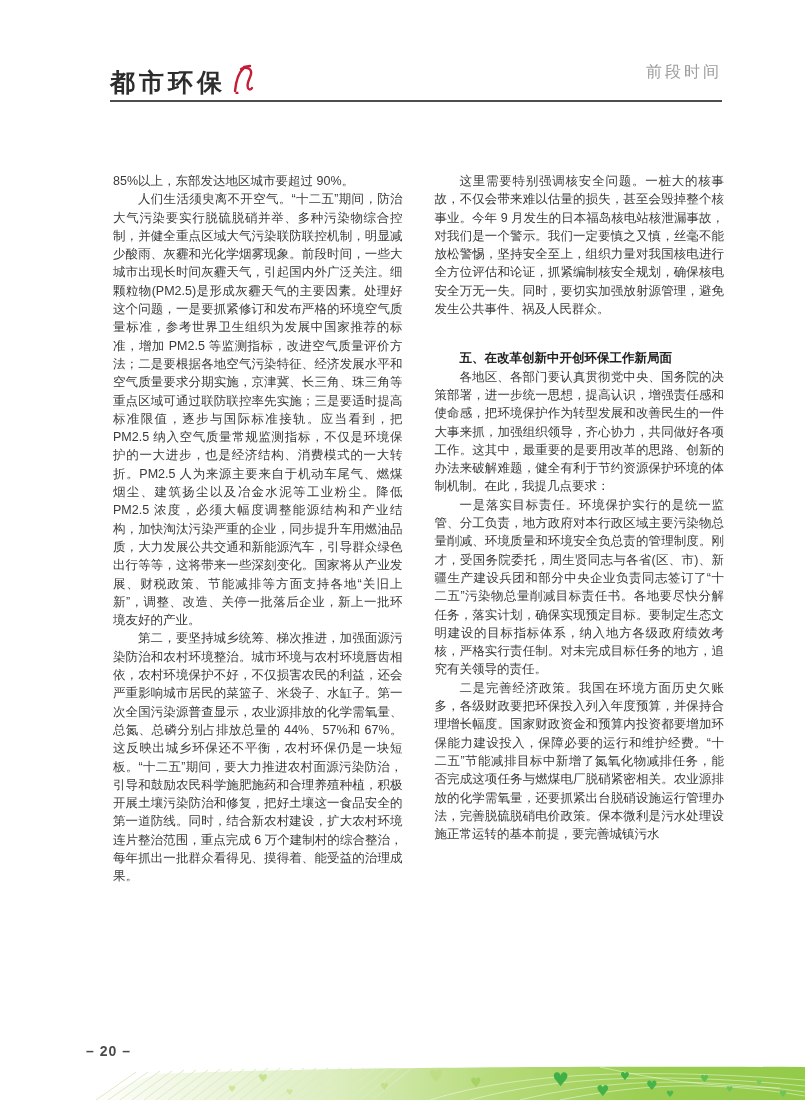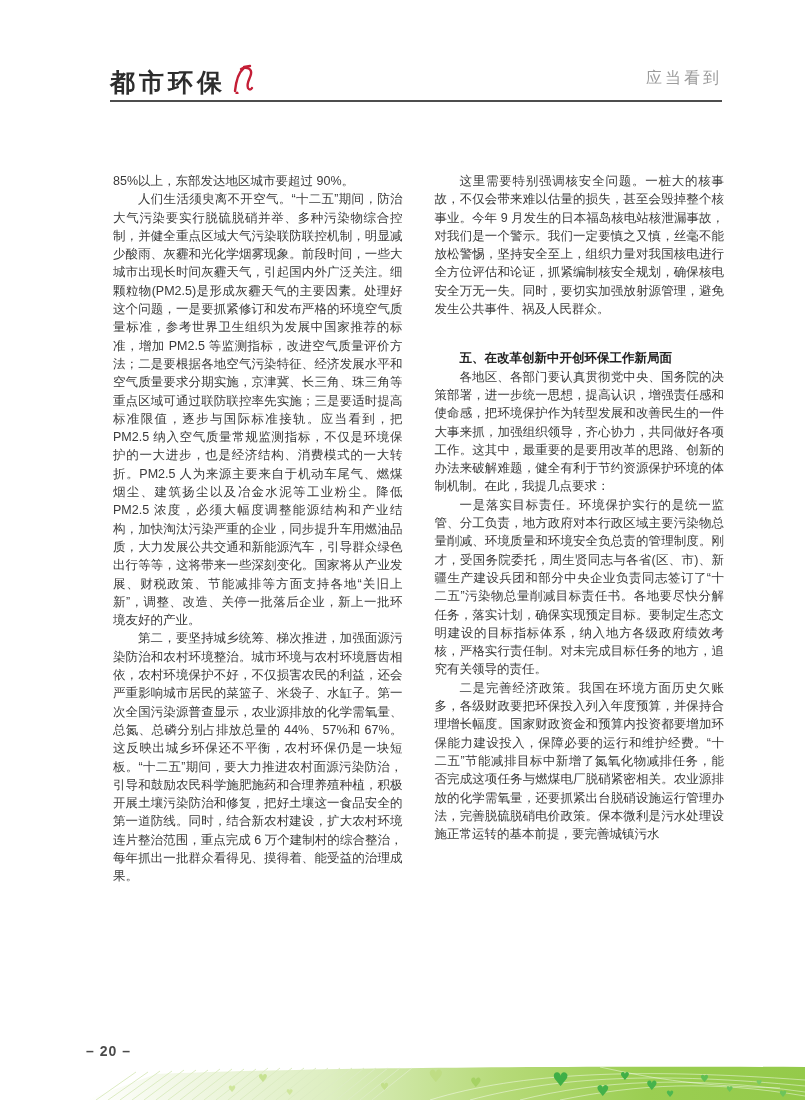--- a/index.html
+++ b/index.html
@@ -8,21 +8,21 @@
     background: #ffffff;
     font-family: "Liberation Sans", sans-serif;
     position: relative;
     overflow: hidden;
   }
   .page { position: absolute; inset: 0; background: #fff; }
 
   
   .header {
     position: absolute; left: 110px; top: 64px; width: 612px;
-    display: flex; justify-content: space-between; align-items: center;
+    display: flex; justify-content: space-between; align-items: flex-start;
     border-bottom: 2px solid #4d4d4d;
     padding-bottom: 5px;
   }
   .logo { display: flex; align-items: flex-end; gap: 3px; }
   .logo-text {
     font-size: 25px; font-weight: 700; color: #2d2d2d;
     letter-spacing: 4px; line-height: 1;
     font-family: "Liberation Sans", sans-serif;
   }
   .logo-mark { display: inline-block; margin-bottom: -3px; }
@@ -62,21 +62,21 @@
         <svg width="28" height="30" viewBox="0 0 28 30">
           <g fill="none" stroke="#c41e36" stroke-width="2.4" stroke-linecap="round">
             <path d="M6,27 C7,18 9,9 14,5"></path>
             <path d="M12,5 C18,2 23,5 22,10 C21,15 17,19 19,24 C20,26 22,26 23,24"></path>
             <path d="M15,3 L21,2"></path>
           </g>
           <circle cx="8" cy="29" r="1.6" fill="#c41e36"></circle>
         </svg>
       </span>
     </div>
-    <span class="section-label">应当看到</span>
+    <span class="section-label">前段时间</span>
   </div>
 
   <div class="content">
     <div class="column">
         <p class="para continuation">85%以上，东部发达地区城市要超过 90%。</p>
         <p class="para indent">人们生活须臾离不开空气。“十二五”期间，防治大气污染要实行脱硫脱硝并举、多种污染物综合控制，并健全重点区域大气污染联防联控机制，明显减少酸雨、灰霾和光化学烟雾现象。前段时间，一些大城市出现长时间灰霾天气，引起国内外广泛关注。细颗粒物(PM2.5)是形成灰霾天气的主要因素。处理好这个问题，一是要抓紧修订和发布严格的环境空气质量标准，参考世界卫生组织为发展中国家推荐的标准，增加 PM2.5 等监测指标，改进空气质量评价方法；二是要根据各地空气污染特征、经济发展水平和空气质量要求分期实施，京津冀、长三角、珠三角等重点区域可通过联防联控率先实施；三是要适时提高标准限值，逐步与国际标准接轨。应当看到，把 PM2.5 纳入空气质量常规监测指标，不仅是环境保护的一大进步，也是经济结构、消费模式的一大转折。PM2.5 人为来源主要来自于机动车尾气、燃煤烟尘、建筑扬尘以及冶金水泥等工业粉尘。降低 PM2.5 浓度，必须大幅度调整能源结构和产业结构，加快淘汰污染严重的企业，同步提升车用燃油品质，大力发展公共交通和新能源汽车，引导群众绿色出行等等，这将带来一些深刻变化。国家将从产业发展、财税政策、节能减排等方面支持各地“关旧上新”，调整、改造、关停一批落后企业，新上一批环境友好的产业。</p>
         <p class="para indent">第二，要坚持城乡统筹、梯次推进，加强面源污染防治和农村环境整治。城市环境与农村环境唇齿相依，农村环境保护不好，不仅损害农民的利益，还会严重影响城市居民的菜篮子、米袋子、水缸子。第一次全国污染源普查显示，农业源排放的化学需氧量、总氮、总磷分别占排放总量的 44%、57%和 67%。这反映出城乡环保还不平衡，农村环保仍是一块短板。“十二五”期间，要大力推进农村面源污染防治，引导和鼓励农民科学施肥施药和合理养殖种植，积极开展土壤污染防治和修复，把好土壤这一食品安全的第一道防线。同时，结合新农村建设，扩大农村环境连片整治范围，重点完成 6 万个建制村的综合整治，每年抓出一批群众看得见、摸得着、能受益的治理成果。</p>
       </div>
     <div class="column">
         <p class="para indent">这里需要特别强调核安全问题。一桩大的核事故，不仅会带来难以估量的损失，甚至会毁掉整个核事业。今年 9 月发生的日本福岛核电站核泄漏事故，对我们是一个警示。我们一定要慎之又慎，丝毫不能放松警惕，坚持安全至上，组织力量对我国核电进行全方位评估和论证，抓紧编制核安全规划，确保核电安全万无一失。同时，要切实加强放射源管理，避免发生公共事件、祸及人民群众。</p>

